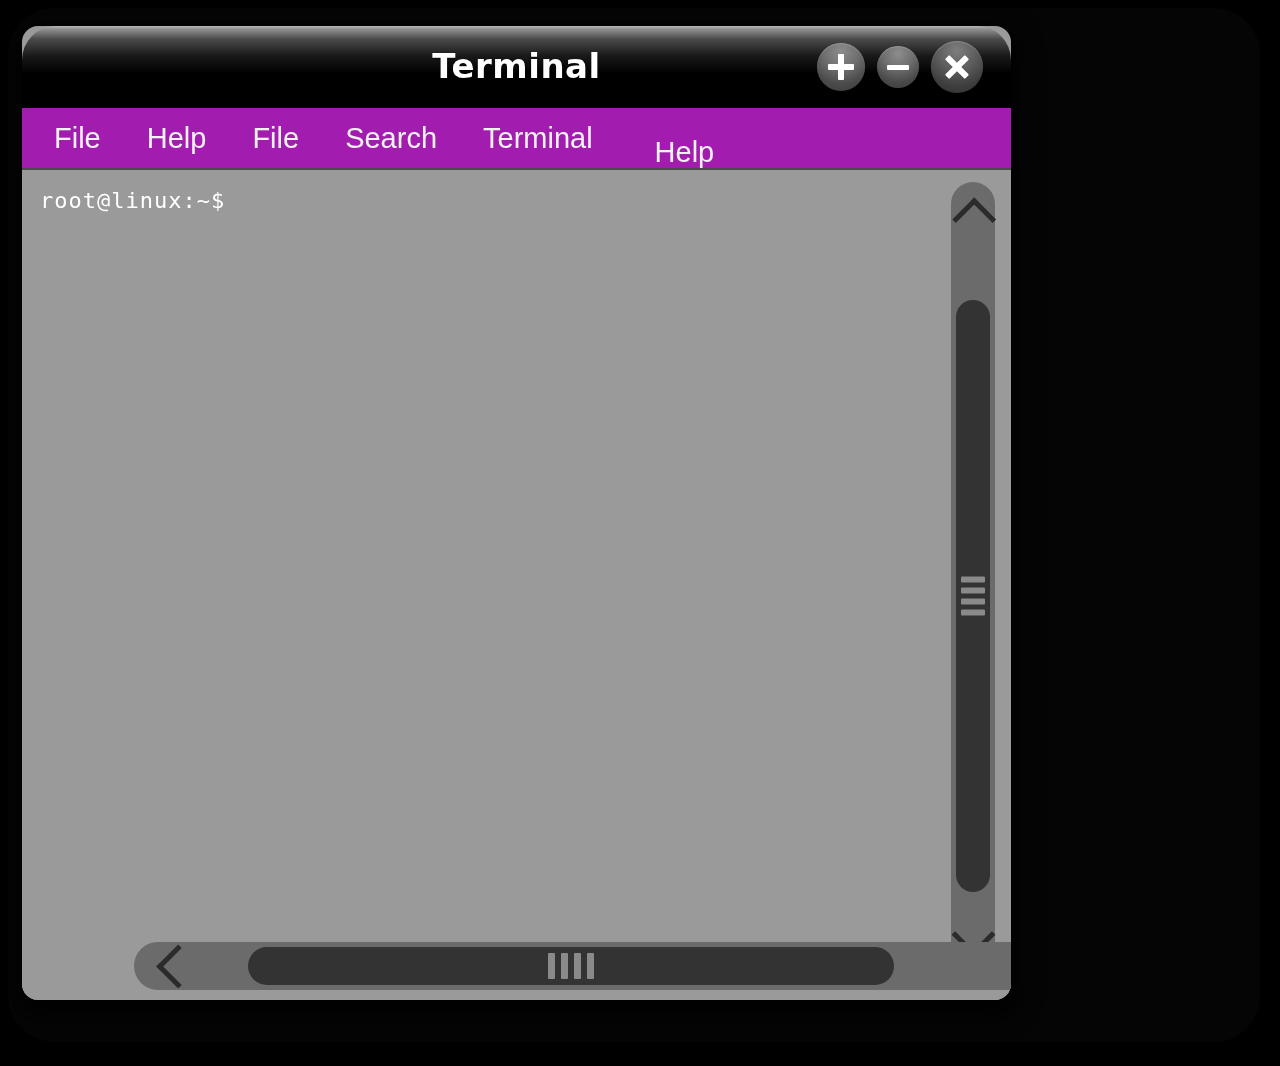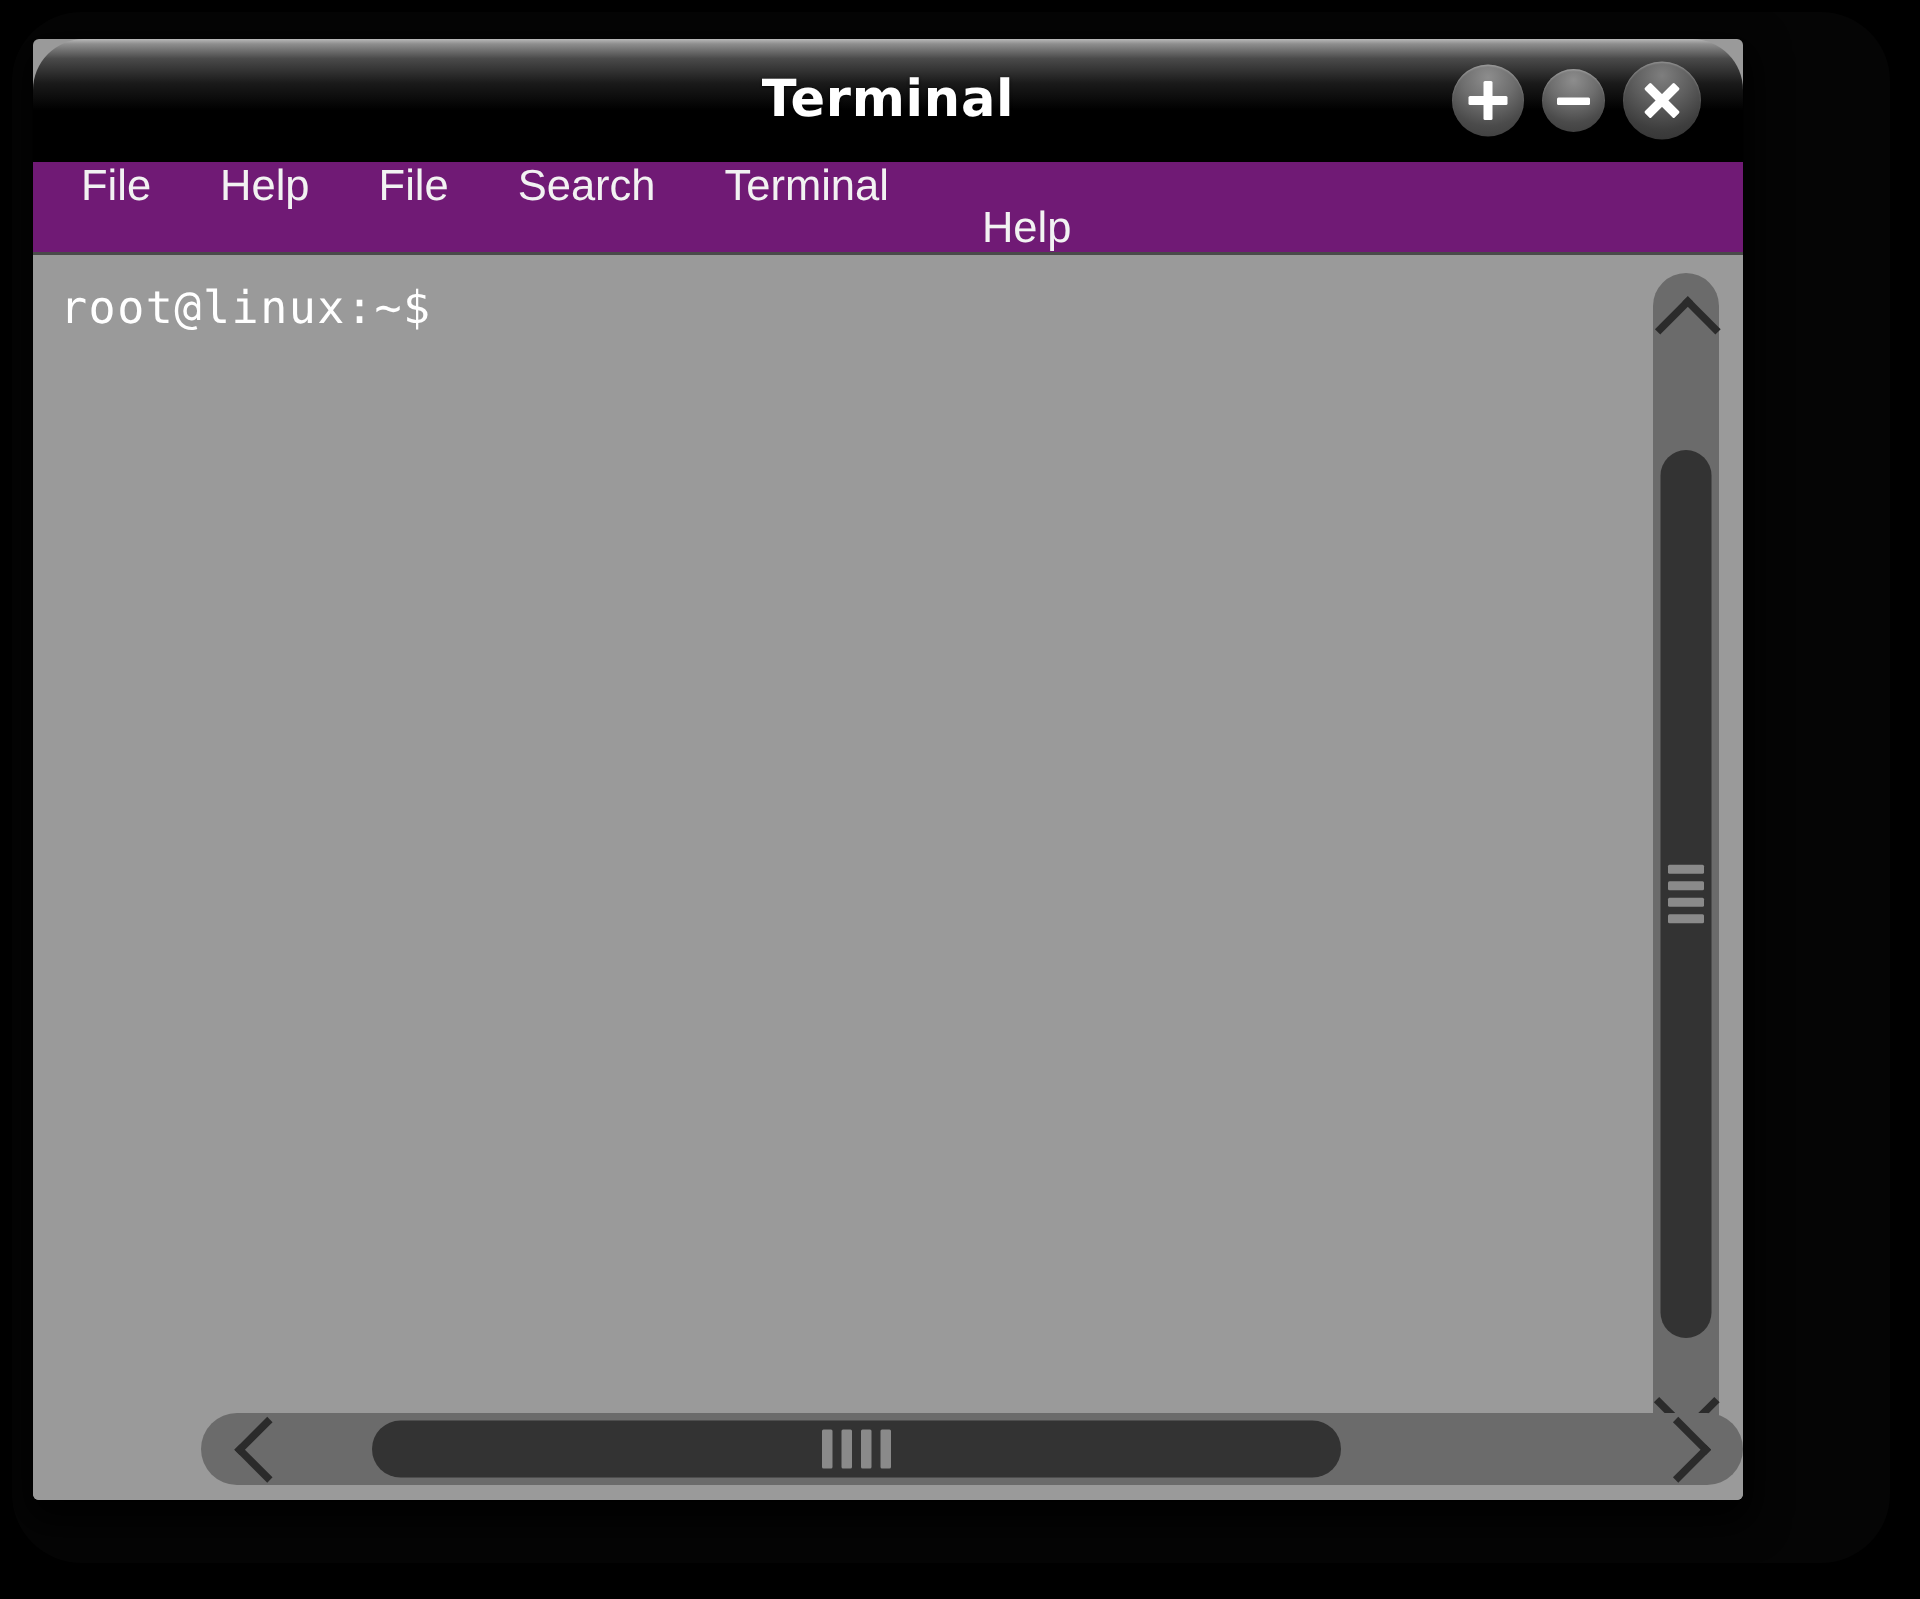--- a/index.html
+++ b/index.html
@@ -35,23 +35,23 @@
     box-shadow:
       0 14px 26px 10px rgba(0,0,0,0.95),
       0 0 0 6px #000000;
   }
 
   
   #window {
     position: absolute;
     left: 22px;
     top: 26px;
-    width: 1140px;
+    width: 989px;
     height: 974px;
-    border-radius: 4px;
+    border-radius: 16px;
     overflow: hidden;
     background: #9a9a9a;
     box-shadow:
       0 10px 24px 6px rgba(0,0,0,0.9);
   }
 
   
   #titlebar {
     position: relative;
     height: 82px;
@@ -129,22 +129,23 @@
     left: 12px;
     top: 23px;
     border-radius: 1px;
   }
   .glyph-x::before { transform: rotate(45deg); }
   .glyph-x::after  { transform: rotate(-45deg); }
 
   
   #menubar {
     height: 62px;
-    background: #701a75;
-    display: flex;
+    background: #a21caf;
+    display: flex;
+    align-items: center;
     padding-left: 32px;
     box-sizing: border-box;
     border-bottom: 2px solid #4a4a4a;
   }
 
   .menu-item {
     color: #f2f2f2;
     font-size: 29px;
     font-family: "Liberation Sans", sans-serif;
     margin-right: 46px;
@@ -168,21 +169,21 @@
     right: 0;
     bottom: 0;
     padding: 18px 0 0 18px;
     box-sizing: border-box;
     overflow: hidden;
   }
 
   #prompt-line {
     color: #ffffff;
     font-family: "DejaVu Sans Mono", monospace;
-    font-size: 30px;
+    font-size: 22px;
     letter-spacing: 1px;
     white-space: pre;
     user-select: text;
   }
 
   
   #vscrollbar {
     position: absolute;
     right: 16px;
     top: 12px;

